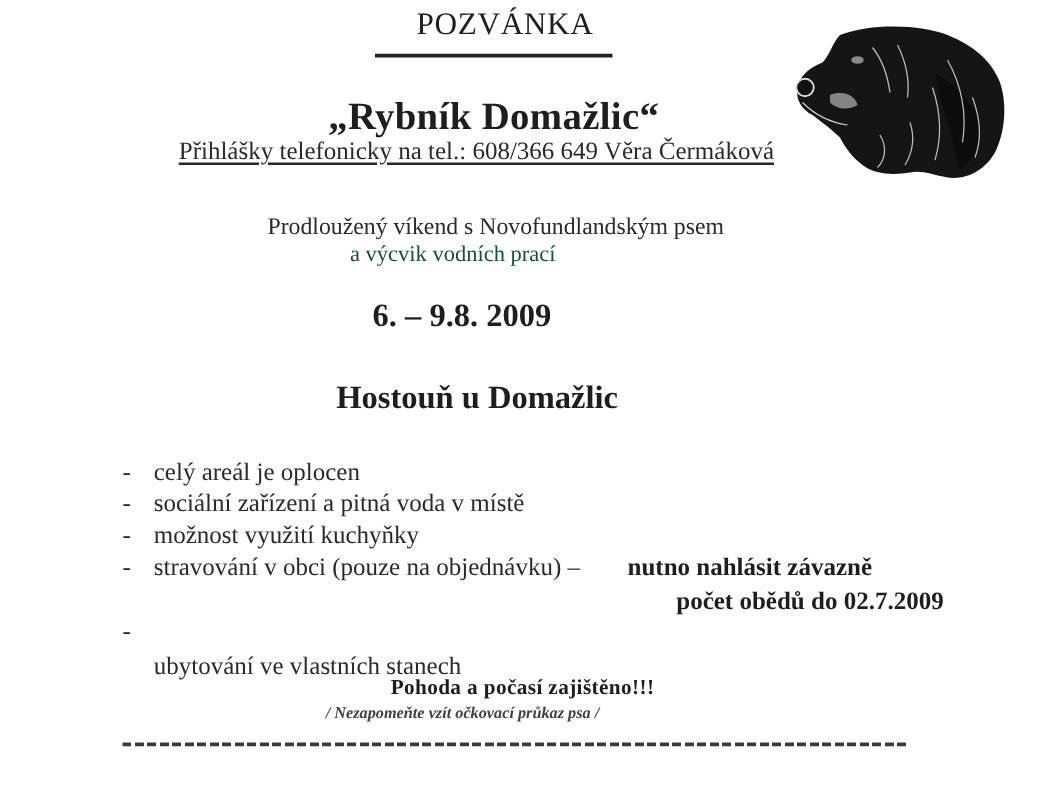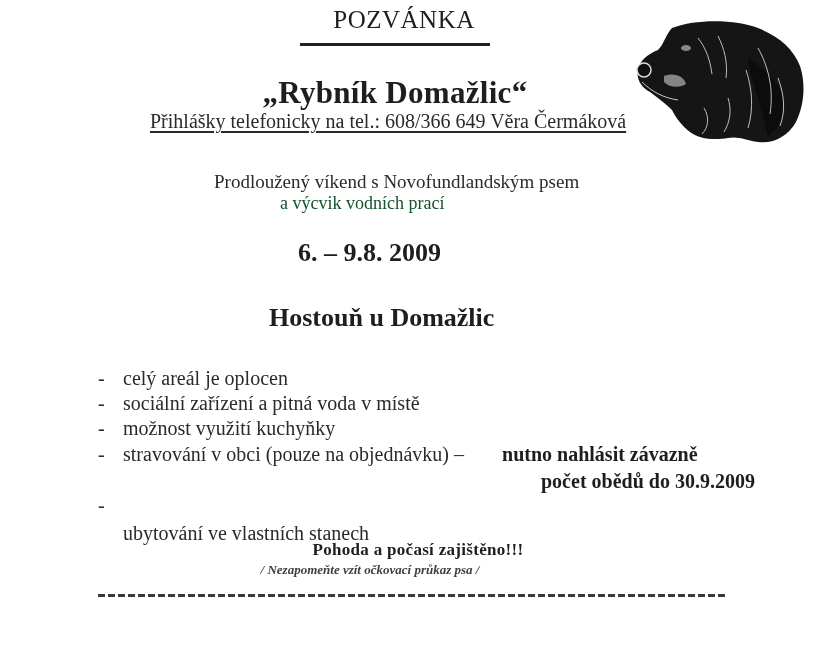--- a/index.html
+++ b/index.html
@@ -36,21 +36,20 @@
     font-size: 31px;
     font-weight: bold;
     letter-spacing: 0.3px;
   }
   .contact {
     left: 143px; top: 110px;
     font-size: 20px;
     text-decoration: underline;
     text-underline-offset: 3px;
     color: #2a2a2a;
-    margin-left: 7px;
   }
 
   .desc1 { left: 214px; top: 171px; font-size: 19px; color: #2a2a2a; text-align: right; }
   .desc2 { left: 280px; top: 193px; font-size: 18px; color: #14532d; }
 
   .date {
     left: 298px; top: 238px;
     font-size: 26px; font-weight: bold;
   }
   .place {
@@ -110,21 +109,21 @@
 <div class="abs bullet dash" style="top:392px">-</div>
 <div class="abs bullet btext" style="top:392px">sociální zařízení a pitná voda v místě</div>
 
 <div class="abs bullet dash" style="top:417px">-</div>
 <div class="abs bullet btext" style="top:417px">možnost využití kuchyňky</div>
 
 <div class="abs bullet dash" style="top:443px">-</div>
 <div class="abs bullet btext" style="top:443px">
   <span>stravování v obci (pouze na objednávku) – </span><span class="bold-note">nutno nahlásit závazně</span>
 </div>
-<div class="abs bold-note" style="left:508px; top:470px">počet obědů do 30.9.2009</div>
+<div class="abs bold-note" style="left:508px; top:470px">počet obědů do 02.7.2009</div>
 
 <div class="abs bullet dash" style="top:494px">-</div>
 <div class="abs bullet btext" style="top:522px">ubytování ve vlastních stanech</div>
 
 <div class="abs footer1">Pohoda a počasí zajištěno!!!</div>
 <div class="abs footer2">/ Nezapomeňte vzít očkovací průkaz psa /</div>
 
 <div class="abs cutline"></div>
 
 <div class="abs dog">

